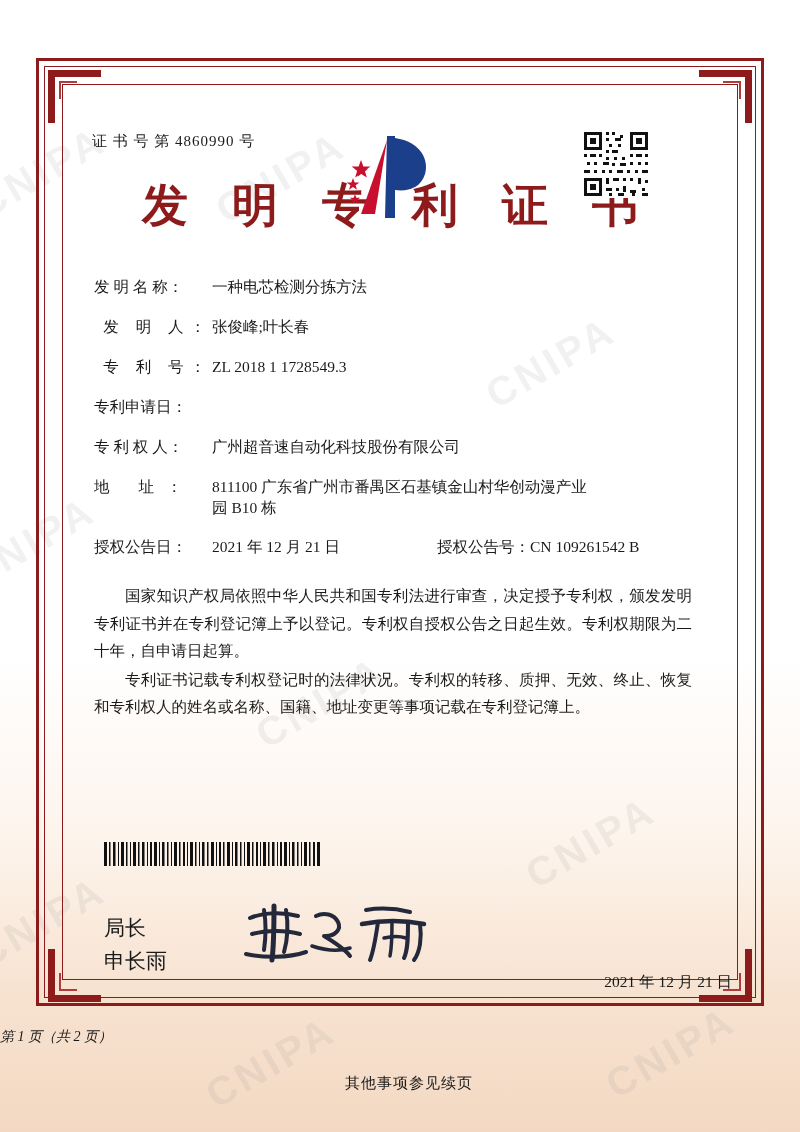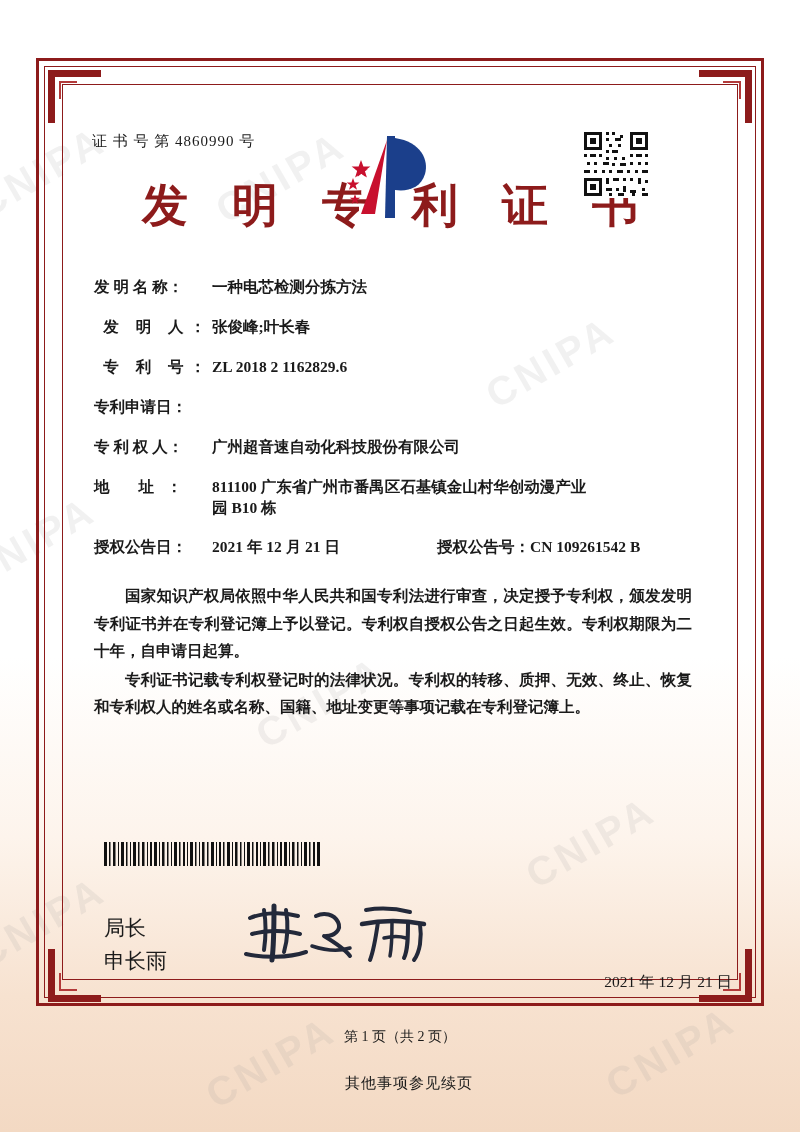--- a/index.html
+++ b/index.html
@@ -121,21 +121,20 @@
     margin-top: 24px;
     text-indent: 14px;
     font-family: "DejaVu Serif", serif;
   }
 
   .fields {
     margin-top: 40px;
     padding-left: 24px;
     font-size: 15.5px;
     line-height: 1.35;
-    font-weight: bold;
   }
   .field {
     display: flex;
     align-items: flex-start;
     margin-bottom: 19px;
   }
   .fl {
     width: 118px;
     flex: 0 0 118px;
     letter-spacing: 0px;
@@ -151,21 +150,20 @@
   .field.dual .fl2 { flex: 0 0 118px; letter-spacing: 0; text-align: right; }
   .field.dual .fv2 { flex: 1; }
 
   .paras {
     margin-top: 24px;
     padding-left: 24px;
     padding-right: 18px;
     font-size: 15.5px;
     line-height: 1.75;
     text-align: justify;
-    font-weight: bold;
   }
   .paras p { margin: 0 0 2px 0; text-indent: 2em; }
 
   .barcode {
     position: absolute;
     left: 104px;
     top: 842px;
     width: 218px;
     height: 24px;
   }
@@ -187,22 +185,23 @@
   .issue-date {
     position: absolute;
     right: 68px;
     top: 972px;
     font-size: 15.5px;
   }
   .page-no {
     position: absolute;
     left: 0; right: 0;
     top: 1028px;
-    text-align: center;
+    text-align: left;
     font-size: 14px;
+    font-style: italic;
   }
   .footnote {
     position: absolute;
     left: 0; right: 0;
     top: 1074px;
     text-align: center;
     font-size: 15px;
     letter-spacing: 1px;
     padding-left: 18px;
   }
@@ -323,21 +322,21 @@
         <div class="fv">一种电芯检测分拣方法</div>
       </div>
 
       <div class="field">
         <div class="fl sp2">发 明 人：</div>
         <div class="fv">张俊峰;叶长春</div>
       </div>
 
       <div class="field">
         <div class="fl sp2">专 利 号：</div>
-        <div class="fv">ZL 2018 2 1162829.6</div>
+        <div class="fv">ZL 2018 1 1728549.3</div>
       </div>
 
       <div class="field">
         <div class="fl">专利申请日：</div>
       </div>
 
       <div class="field">
         <div class="fl">专 利 权 人：</div>
         <div class="fv">广州超音速自动化科技股份有限公司</div>
       </div>

